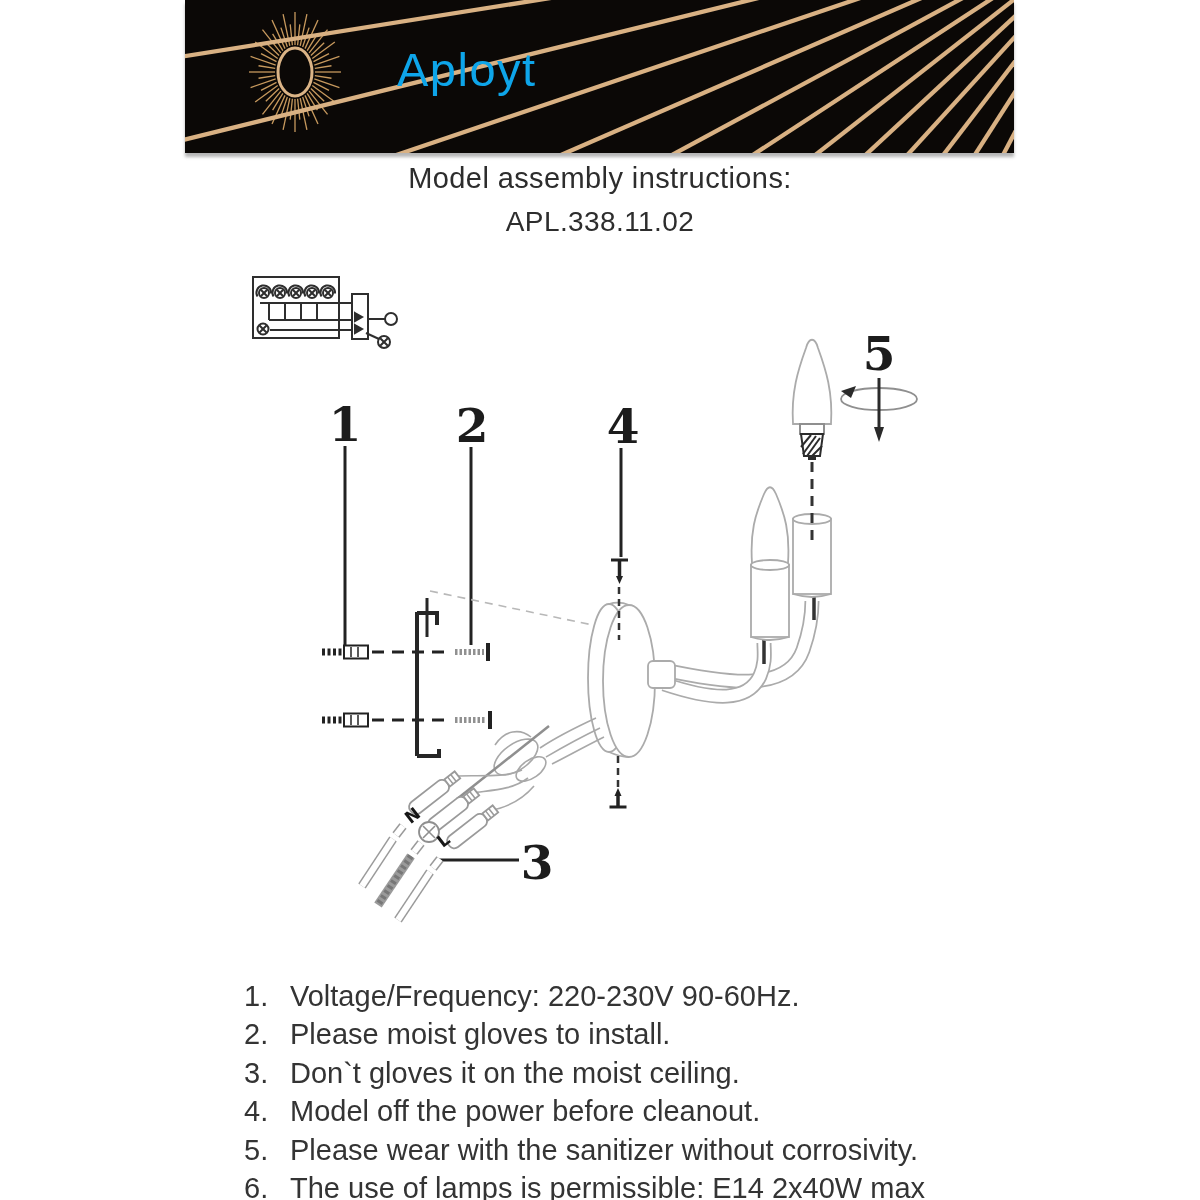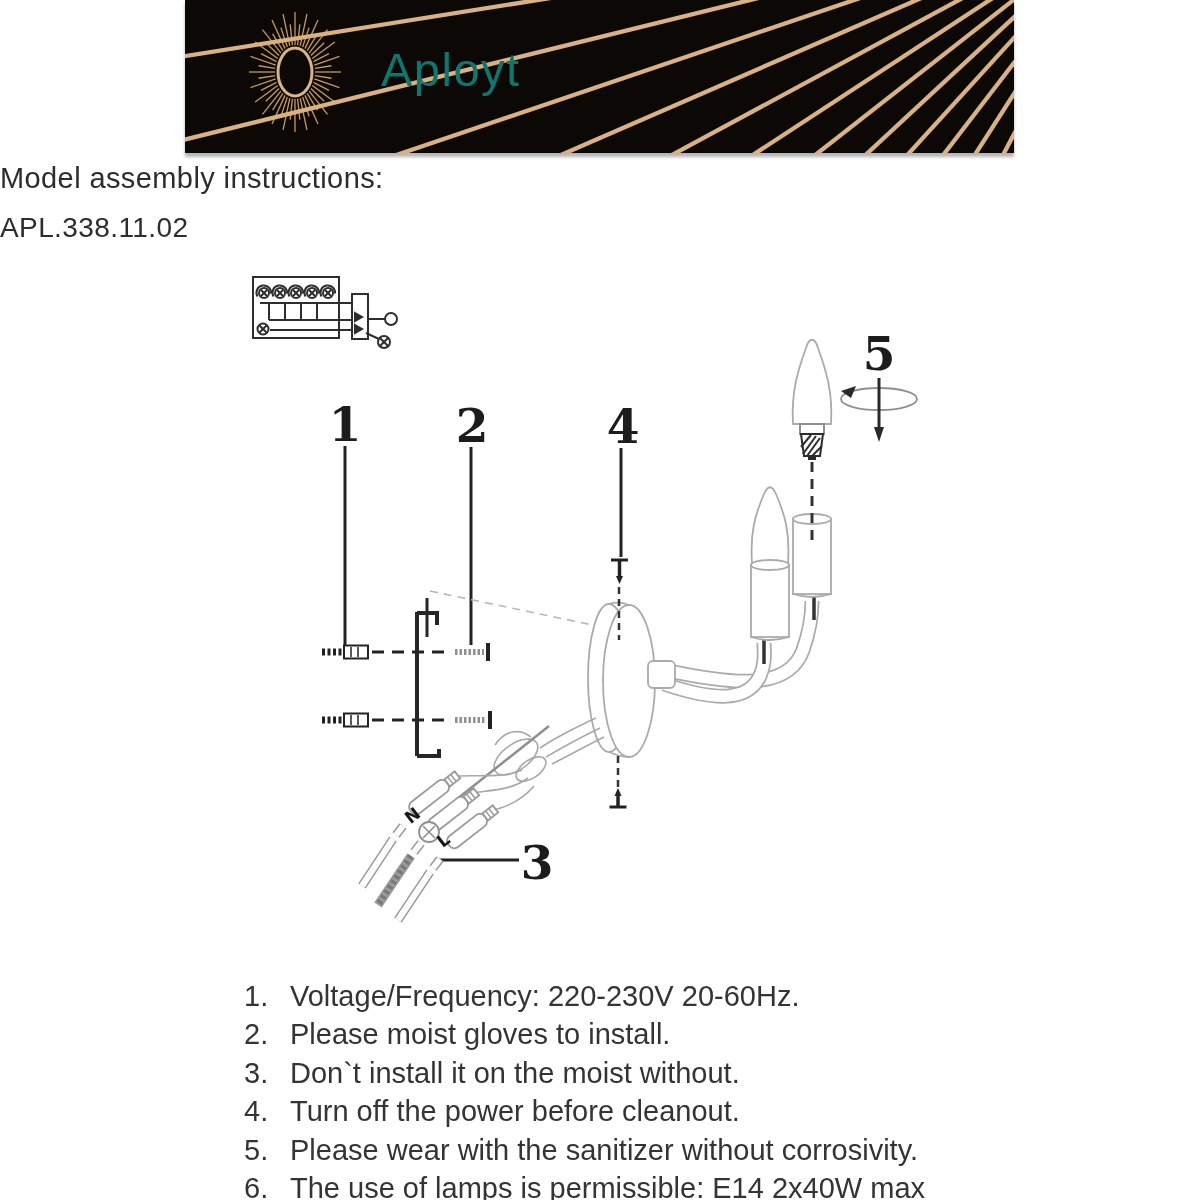--- a/index.html
+++ b/index.html
@@ -8,27 +8,27 @@
     font-family:"Liberation Sans",sans-serif;overflow:hidden;color:#2e2e2e;
   }
   
   .banner{
     position:absolute;left:185px;top:0;width:829px;height:153px;
     background:#0b0806;overflow:hidden;
     box-shadow:0 4px 3px rgba(90,90,90,.45);
   }
   .banner svg{position:absolute;left:0;top:0}
   .brand{
-    position:absolute;left:196px;top:42px;
-    font-size:47px;letter-spacing:1.5px;color:#0f766e;font-weight:400;
+    position:absolute;left:212px;top:42px;
+    font-size:47px;letter-spacing:1.5px;color:#0ea5e9;font-weight:400;
   }
   
-  .title-wrap{position:absolute;left:0;top:162px;width:1200px;text-align:left}
+  .title-wrap{position:absolute;left:0;top:162px;width:1200px;text-align:center}
   .title-line1{font-size:29px;color:#2d2d2d;letter-spacing:.4px}
-  .title-line2{font-size:28px;color:#2d2d2d;margin-top:17px;letter-spacing:.4px}
+  .title-line2{font-size:28px;color:#2d2d2d;margin-top:11px;letter-spacing:.4px}
   
   .diagram{position:absolute;left:0;top:0;width:1200px;height:1200px}
   .num-label{
     font-family:"DejaVu Serif",serif;font-weight:700;font-size:47px;
     fill:#1c1c1c;text-anchor:middle;
   }
   .wire-label{
     font-family:"DejaVu Sans",sans-serif;font-weight:700;font-size:17px;fill:#161616;
     text-anchor:middle;
   }
@@ -340,33 +340,33 @@
     <path d="M440,859 L433,868" stroke="#9a9a9a" stroke-width="9"></path>
       <path d="M440,859 L433,868" stroke="#fff" stroke-width="6"></path>
     <path d="M430,872 L398,920" stroke="#9a9a9a" stroke-width="9"></path>
       <path d="M430,872 L398,920" stroke="#fff" stroke-width="6"></path>
   </g>
 </svg>
 
 <div class="instructions">
   <div class="li">
     <span class="num">1.</span>
-    <span class="txt">Voltage/Frequency: 220-230V 20-60Hz.</span>
+    <span class="txt">Voltage/Frequency: 220-230V 90-60Hz.</span>
   </div>
   <div class="li">
     <span class="num">2.</span>
     <span class="txt">Please moist gloves to install.</span>
   </div>
   <div class="li">
     <span class="num">3.</span>
-    <span class="txt">Don`t install it on the moist without.</span>
+    <span class="txt">Don`t gloves it on the moist ceiling.</span>
   </div>
   <div class="li">
     <span class="num">4.</span>
-    <span class="txt">Turn off the power before cleanout.</span>
+    <span class="txt">Model off the power before cleanout.</span>
   </div>
   <div class="li">
     <span class="num">5.</span>
     <span class="txt">Please wear with the sanitizer without corrosivity.</span>
   </div>
   <div class="li">
     <span class="num">6.</span>
     <span class="txt">The use of lamps is permissible: E14 2x40W max</span>
   </div>
 </div>

